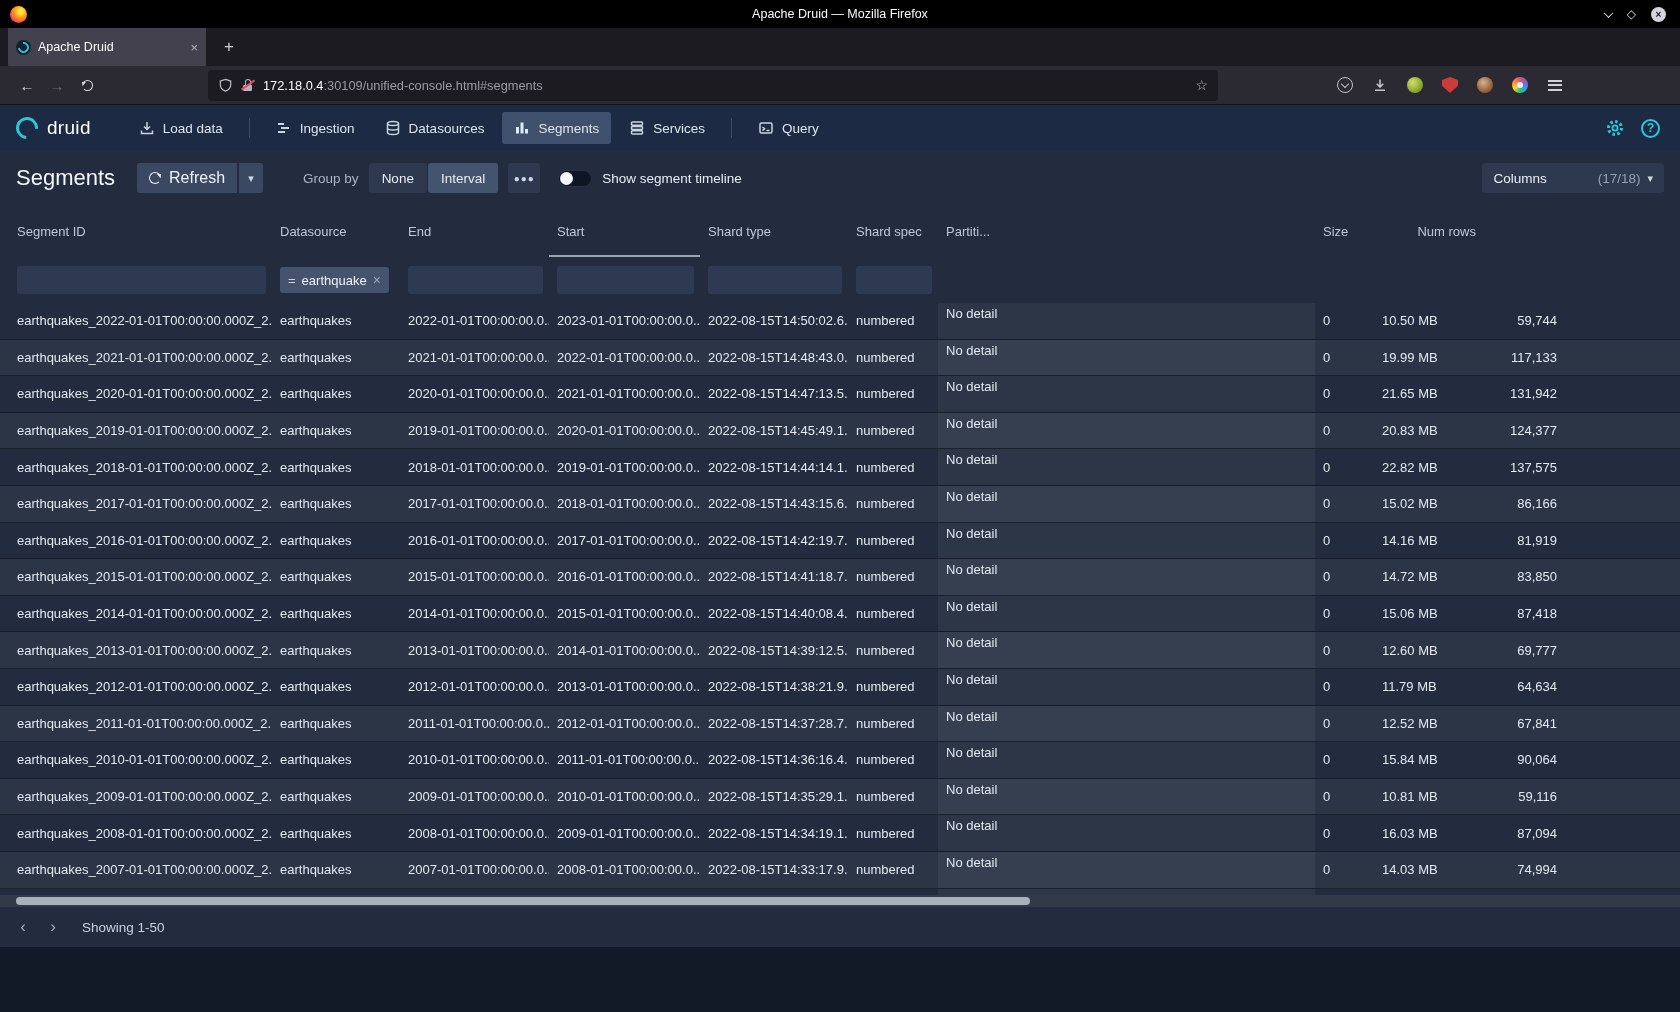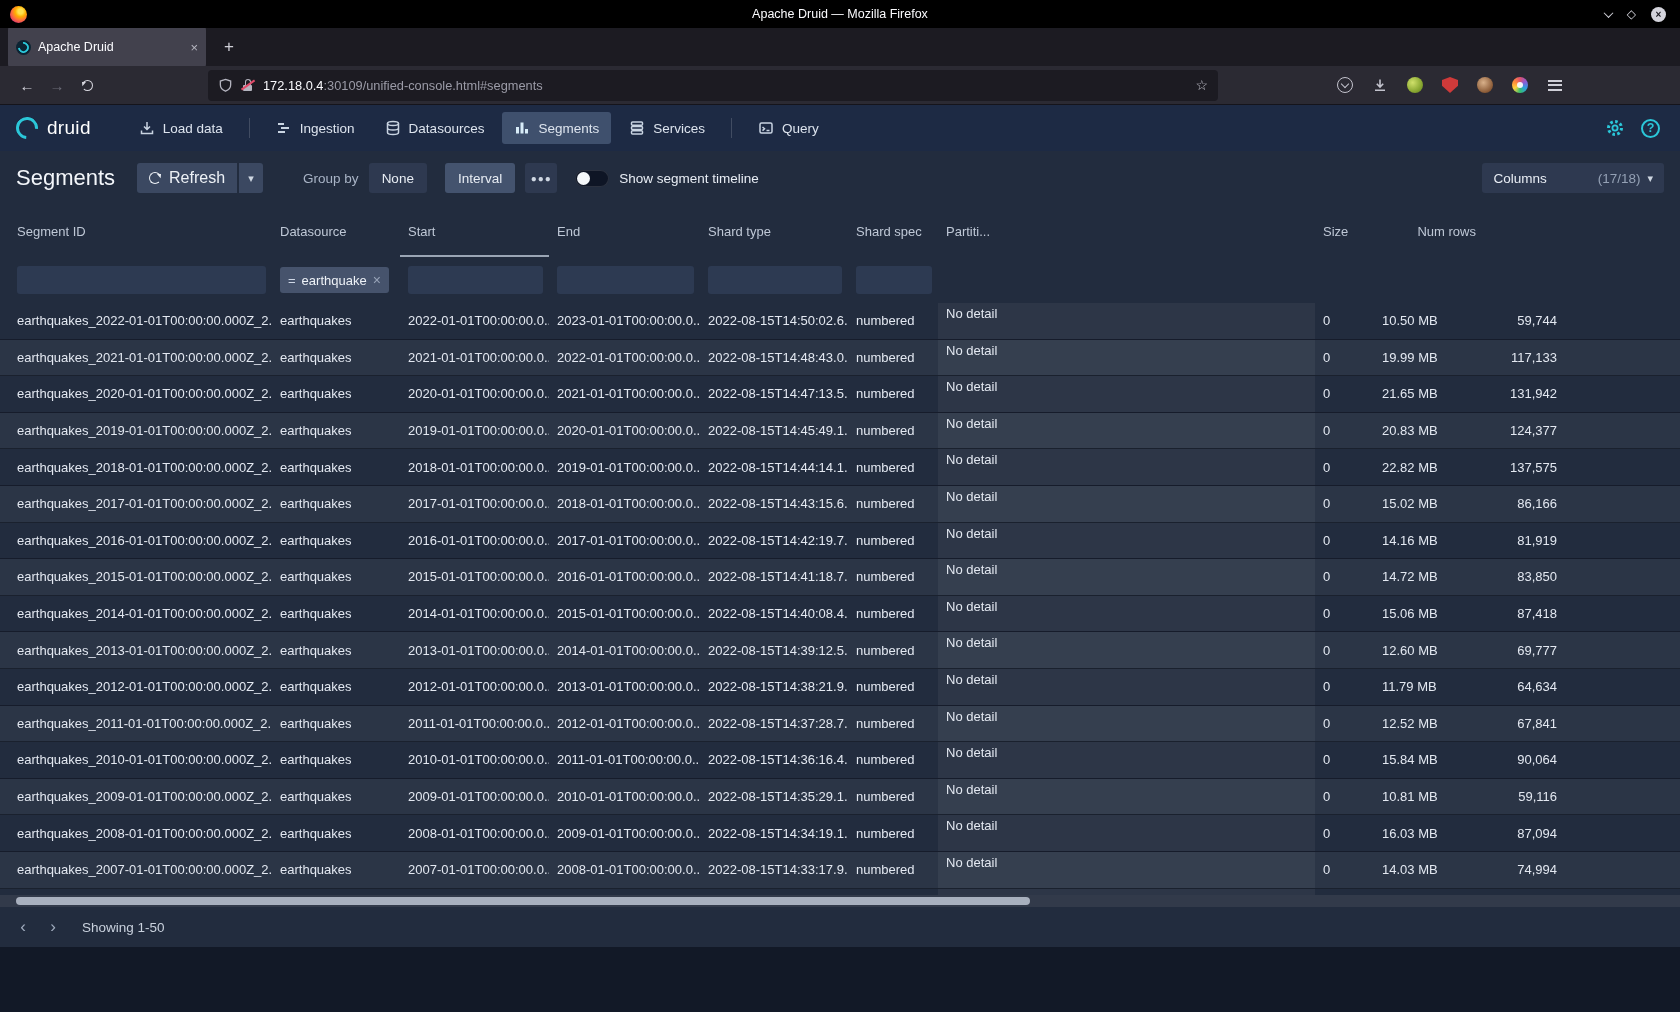--- a/index.html
+++ b/index.html
@@ -70,21 +70,21 @@
   .help { width:19px; height:19px; border:2px solid #2bc7d9; border-radius:50%; color:#2bc7d9; font-size:12.5px; font-weight:bold; display:flex; align-items:center; justify-content:center; }
   
   .ctrlbar { height:54px; flex:none; background:#222c3e; display:flex; align-items:center; padding:0 16px; }
   .ptitle { font-size:22px; color:#f3f6fa; margin-right:22px; font-weight:400; }
   .splitbtn { display:flex; height:30px; gap:2px; }
   .sb-main { display:flex; align-items:center; gap:8px; padding:0 12px; background:#3b4861; color:#edf1f6; font-size:16px; border-radius:3px 0 0 3px; }
   .sb-caret { width:24px; display:flex; align-items:center; justify-content:center; background:#3b4861; color:#cfd7e2; font-size:11px; border-radius:0 3px 3px 0; }
   .circ { width:12px; height:12px; border:1.8px solid #edf1f6; border-radius:50%; border-right-color:transparent; position:relative; }
   .circ::after { content:''; position:absolute; right:-4px; top:-2px; border:3px solid transparent; border-left-color:#edf1f6; transform:rotate(-40deg); }
   .gb-label { margin-left:40px; color:#a9b4c6; font-size:13.5px; }
-  .seg { display:flex; gap:18px; margin-left:10px; }
+  .seg { display:flex; gap:1px; margin-left:10px; }
   .segbtn { height:30px; padding:0 13px; border-radius:3px; background:#2e3950; color:#e8edf4; font-size:13.5px; display:flex; align-items:center; }
   .segbtn.active { background:#44536e; }
   .morebtn { margin-left:10px; width:32px; height:30px; border-radius:3px; background:#2e3950; color:#cfd7e2; display:flex; align-items:center; justify-content:center; font-size:10px; letter-spacing:1px; }
   .switchwrap { margin-left:18px; display:flex; align-items:center; gap:10px; }
   .switch { width:34px; height:17px; border-radius:9px; background:#0e1525; position:relative; box-shadow:inset 0 0 0 1px rgba(255,255,255,.12); }
   .knob { position:absolute; left:2px; top:2px; width:13px; height:13px; border-radius:50%; background:#f5f8fa; }
   .swlabel { color:#e8edf4; font-size:13.5px; }
   .colsbtn { margin-left:auto; height:30px; padding:0 11px; border-radius:3px; background:#2e3950; display:flex; align-items:center; gap:7px; font-size:13.5px; }
   .colsbtn .cl { color:#e8edf4; }
   .colsbtn .cc { color:#94a1b5;margin-left:44px; }
@@ -270,22 +270,22 @@
   <span class="colsbtn">
     <span class="cl">Columns</span>
     <span class="cc">(17/18)</span>
     <span class="caret">▾</span>
   </span>
 </div>
 
 <div class="grid thead">
   <div class="c c0 th">Segment ID</div>
   <div class="c c1 th">Datasource</div>
+  <div class="c c3 th">End</div>
   <div class="c c2 th sorted">Start</div>
-  <div class="c c3 th">End</div>
   <div class="c c5 th">Shard type</div>
   <div class="c c6 th">Shard spec</div>
   <div class="c c7 th">Partiti...</div>
   <div class="c c8 th">Size</div>
   <div class="c c9 th">Num rows</div>
   <div class="c th"></div>
 </div>
 
 <div class="grid tfilter">
   <div class="c c0 fcell">

